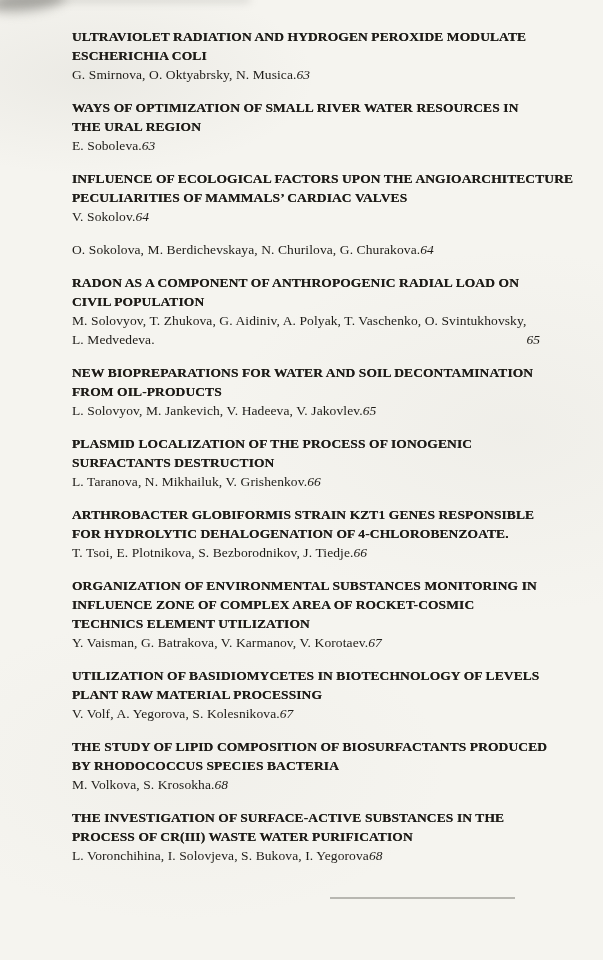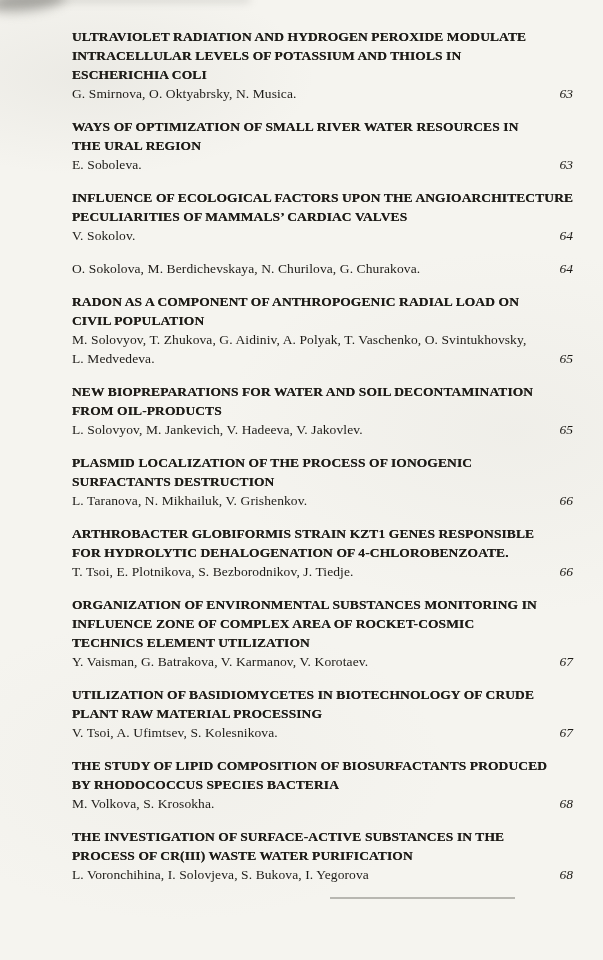--- a/index.html
+++ b/index.html
@@ -70,21 +70,20 @@
   .entry-title {
     font-weight: bold;
     font-size: 13.5px;
     line-height: 19px;
     letter-spacing: 0.1px;
     
     text-shadow: 0 0 0.4px rgba(29,27,23,0.8);
   }
   .author-row {
     display: flex;
-    justify-content: space-between;
     align-items: flex-end;
   }
   .entry-authors {
     font-size: 13.5px;
     line-height: 19px;
     letter-spacing: 0.1px;
   }
   .entry-page {
     font-size: 13.5px;
     line-height: 19px;
@@ -96,21 +95,20 @@
 </head>
 <body>
 
 <div class="scan-page">
   <div class="artifact-corner"></div>
   <div class="artifact-edge-top"></div>
   <div class="toc-list">
       <div class="entry">
     <div class="entry-title">
           <div>ULTRAVIOLET RADIATION AND HYDROGEN PEROXIDE MODULATE</div>
-          <div>INTRACELLULAR LEVELS OF POTASSIUM AND THIOLS IN</div>
           <div>ESCHERICHIA COLI</div>
         </div>
     <div class="author-row">
       <div class="entry-authors">
             <div>G. Smirnova, O. Oktyabrsky, N. Musica.</div>
           </div>
       <div class="entry-page">63</div>
     </div>
   </div>
       <div class="entry">
@@ -202,26 +200,26 @@
         </div>
     <div class="author-row">
       <div class="entry-authors">
             <div>Y. Vaisman, G. Batrakova, V. Karmanov, V. Korotaev.</div>
           </div>
       <div class="entry-page">67</div>
     </div>
   </div>
       <div class="entry">
     <div class="entry-title">
-          <div>UTILIZATION OF BASIDIOMYCETES IN BIOTECHNOLOGY OF CRUDE</div>
+          <div>UTILIZATION OF BASIDIOMYCETES IN BIOTECHNOLOGY OF LEVELS</div>
           <div>PLANT RAW MATERIAL PROCESSING</div>
         </div>
     <div class="author-row">
       <div class="entry-authors">
-            <div>V. Tsoi, A. Ufimtsev, S. Kolesnikova.</div>
+            <div>V. Volf, A. Yegorova, S. Kolesnikova.</div>
           </div>
       <div class="entry-page">67</div>
     </div>
   </div>
       <div class="entry">
     <div class="entry-title">
           <div>THE STUDY OF LIPID COMPOSITION OF BIOSURFACTANTS PRODUCED</div>
           <div>BY RHODOCOCCUS SPECIES BACTERIA</div>
         </div>
     <div class="author-row">

